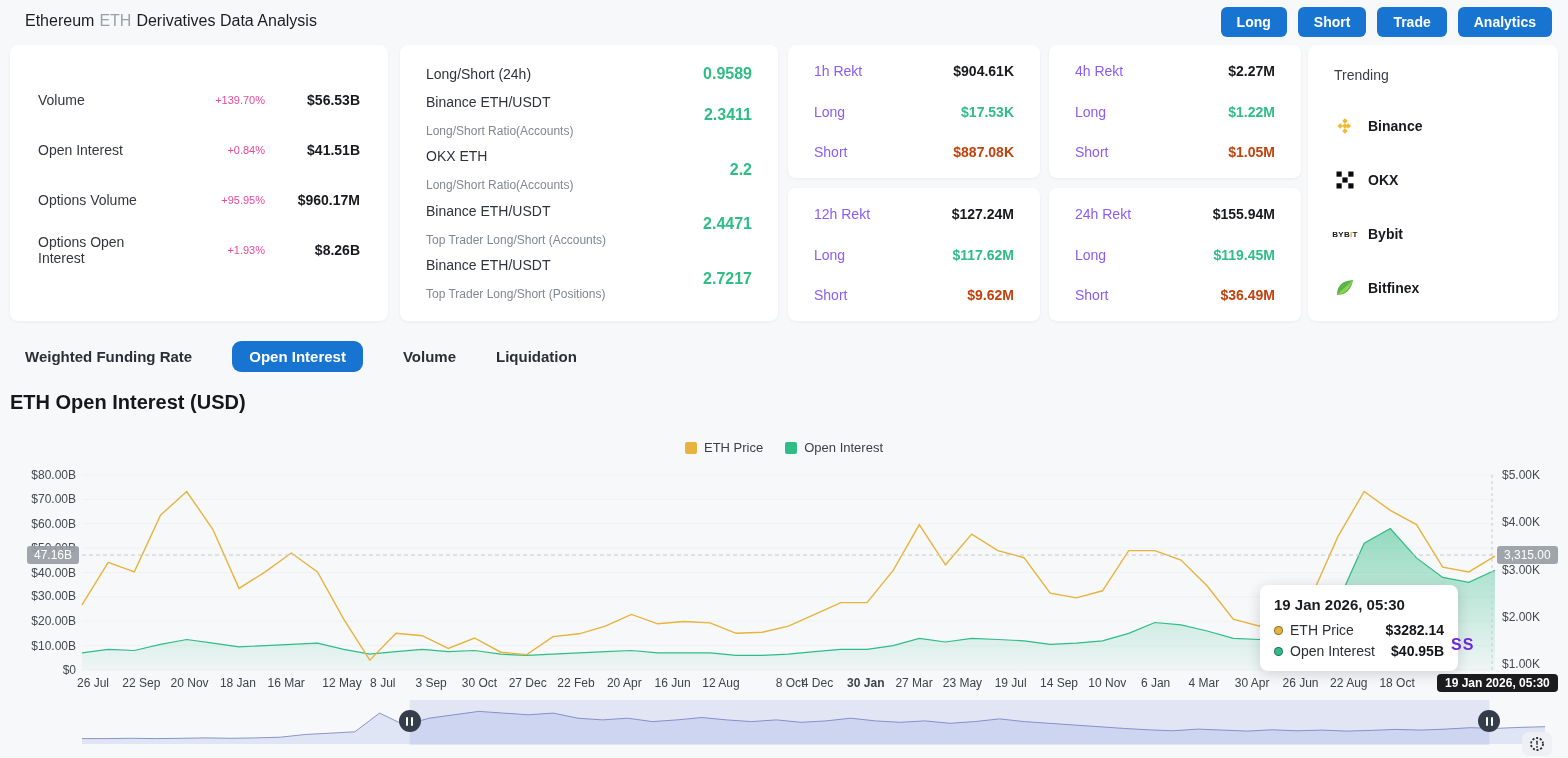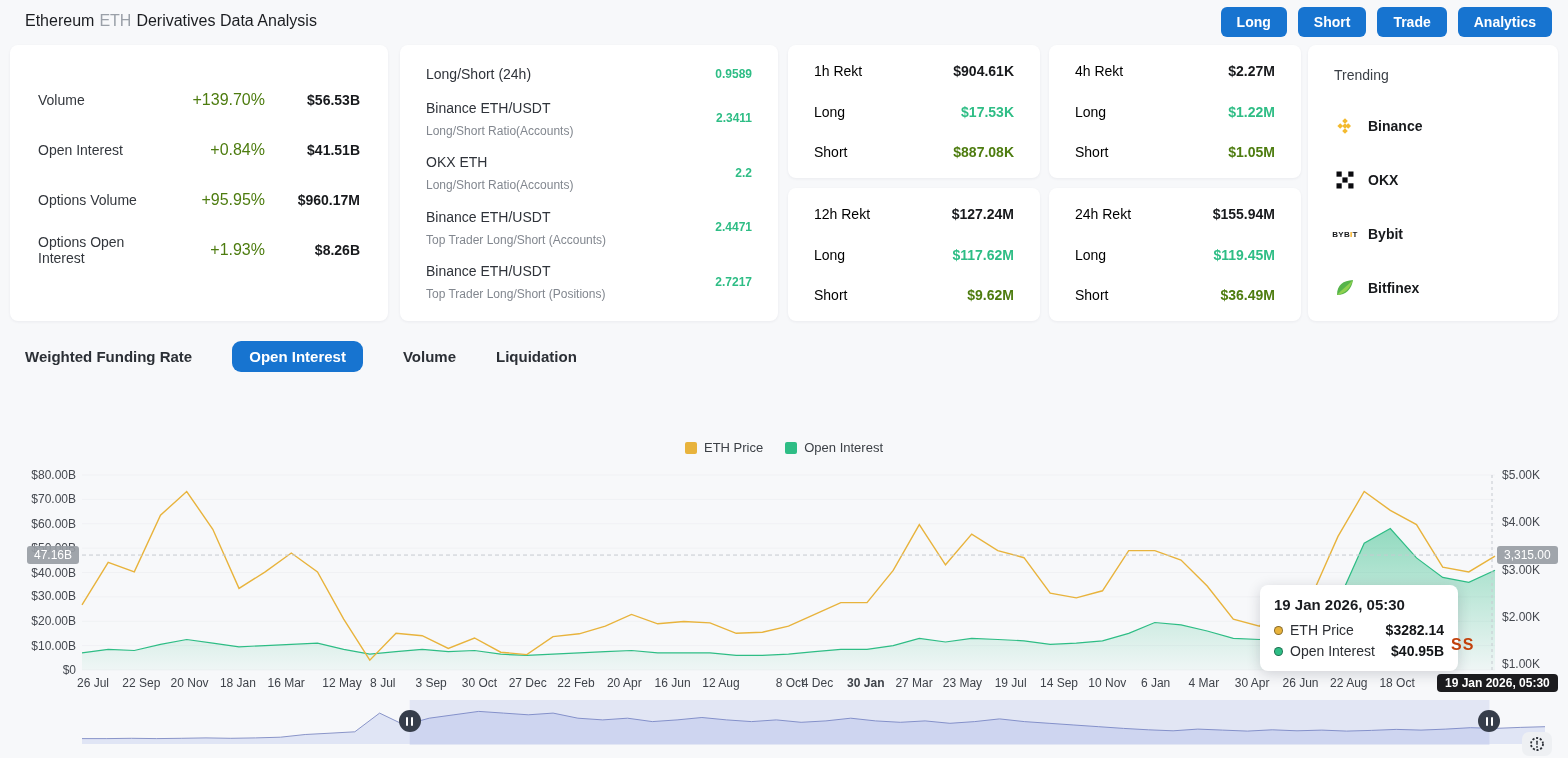--- a/index.html
+++ b/index.html
@@ -11,37 +11,37 @@
   #page-title{position:absolute;left:25px;top:12px;font-size:16px;color:#1b1d21;font-weight:500;}
   #page-title .sym{color:#9aa0a8;margin:0 5px;}
   #header-buttons{position:absolute;right:16px;top:7px;display:flex;gap:11px;}
   .hbtn{background:#1774d0;color:#fff;font-weight:700;font-size:14px;border:none;border-radius:6px;height:30px;padding:0 16px;cursor:pointer;font-family:inherit;}
 
   
   .card{position:absolute;background:#fff;border-radius:8px;box-shadow:0 1px 3px rgba(35,40,60,0.06);}
   #stats-card{left:10px;top:45px;width:378px;height:276px;padding:30px 28px;box-sizing:border-box;display:flex;flex-direction:column;}
   .stat-row{display:flex;align-items:center;height:50px;}
   .stat-row .lbl{flex:1;font-size:14px;color:#33373d;}
-  .stat-row .chg{width:105px;text-align:right;font-size:16px;color:#4d7c0f;}
+  .stat-row .chg{width:105px;text-align:right;font-size:11px;color:#ec4899;}
   .stat-row .val{width:95px;text-align:right;font-size:14px;font-weight:700;color:#17191c;}
 
   #ratio-card{left:400px;top:45px;width:378px;height:276px;padding:20px 26px;box-sizing:border-box;display:flex;flex-direction:column;justify-content:space-between;}
   .ratio-row{display:flex;align-items:center;}
   .ratio-row .labels{flex:1;}
   .ratio-row .main{font-size:14px;color:#2f333a;}
-  .ratio-row .sub{font-size:12px;color:#82878f;margin-top:7px;}
+  .ratio-row .sub{font-size:12px;color:#82878f;margin-top:13px;}
   .ratio-row .sub:empty{display:none;}
-  .ratio-row .val{font-size:12px;font-weight:700;color:#2ebd85;text-align:right;}
+  .ratio-row .val{font-size:16px;font-weight:700;color:#2ebd85;text-align:right;}
 
   .rekt-card{width:252px;height:133px;padding:18px 26px;box-sizing:border-box;display:flex;flex-direction:column;justify-content:space-between;}
   .rekt-row{display:flex;align-items:center;justify-content:space-between;}
-  .rekt-row .lbl{font-size:14px;color:#000000;}
+  .rekt-row .lbl{font-size:14px;color:#8b5cf6;}
   .rekt-row .tot{font-size:14px;font-weight:700;color:#17191c;}
   .rekt-row .long{font-size:14px;font-weight:700;color:#2ebd85;}
-  .rekt-row .short{font-size:14px;font-weight:700;color:#4d7c0f;}
+  .rekt-row .short{font-size:14px;font-weight:700;color:#c2410c;}
 
   #trending-card{left:1308px;top:45px;width:250px;height:276px;padding:22px 26px;box-sizing:border-box;display:flex;flex-direction:column;justify-content:space-between;}
   #trending-title{font-size:14px;color:#3a3f46;}
   .trend-row{display:flex;align-items:center;gap:12px;cursor:pointer;}
   .trend-row .name{font-size:14px;font-weight:700;color:#17191c;}
   .trend-icon{width:22px;height:22px;display:flex;align-items:center;justify-content:center;}
   .bybit-word{font-size:8px;font-weight:800;color:#15171a;letter-spacing:0.3px;}
   .bybit-word .i{color:#f7a600;}
 
   
@@ -58,21 +58,21 @@
 
   #chart-area{position:absolute;left:0;top:460px;width:1568px;height:240px;}
   .ytick{position:absolute;font-size:12px;color:#44484f;}
   .ytick.left{left:0;width:76px;text-align:right;}
   .ytick.right{left:1502px;text-align:left;}
   .xtick{position:absolute;top:216px;font-size:12px;color:#3f434a;transform:translateX(-50%);white-space:nowrap;}
   .axis-badge{position:absolute;background:rgba(152,157,164,0.92);color:#fff;font-size:12px;padding:2px 7px;border-radius:3px;z-index:6;}
   #badge-left{left:27px;}
   #badge-right{left:1497px;}
   #cursor-badge{position:absolute;left:1437px;top:214px;background:#1c1c1f;color:#fff;font-size:12px;font-weight:700;padding:2px 8px;border-radius:4px;z-index:7;white-space:nowrap;}
-  #watermark{position:absolute;left:1451px;top:176px;font-size:16px;font-weight:800;color:#c2410c;z-index:11;letter-spacing:1px;text-align:right;}
+  #watermark{position:absolute;left:1451px;top:176px;font-size:16px;font-weight:800;color:#6d28d9;z-index:11;letter-spacing:1px;text-align:right;}
 
   
   #tooltip{position:absolute;left:1260px;top:585px;width:198px;background:#fff;border-radius:8px;box-shadow:0 3px 14px rgba(30,35,50,0.18);padding:11px 14px 12px;z-index:10;box-sizing:border-box;}
   #tooltip .tt-title{font-size:15px;font-weight:700;color:#1a1c20;margin-bottom:9px;}
   .tt-row{display:flex;align-items:center;gap:7px;margin-top:5px;}
   .tt-dot{width:9px;height:9px;border-radius:50%;border:1.5px solid rgba(0,0,0,0.4);box-sizing:border-box;}
   .tt-name{font-size:14px;color:#2c2f34;flex:1;}
   .tt-val{font-size:14px;font-weight:700;color:#121417;}
 
   
@@ -247,20 +247,21 @@
     </div>
   </div>
 
   <div id="tab-bar">
     <div class="tab">Weighted Funding Rate</div>
     <div class="tab active">Open Interest</div>
     <div class="tab">Volume</div>
     <div class="tab">Liquidation</div>
   </div>
 
+  <div id="chart-title">ETH Open Interest (USD)</div>
   <div id="legend">
     <span class="legend-item">
         <span class="legend-swatch" style="background:#e8b33c"></span>
         <span class="legend-label">ETH Price</span>
       </span>
     <span class="legend-item">
         <span class="legend-swatch" style="background:#2ebd85"></span>
         <span class="legend-label">Open Interest</span>
       </span>
   </div>

